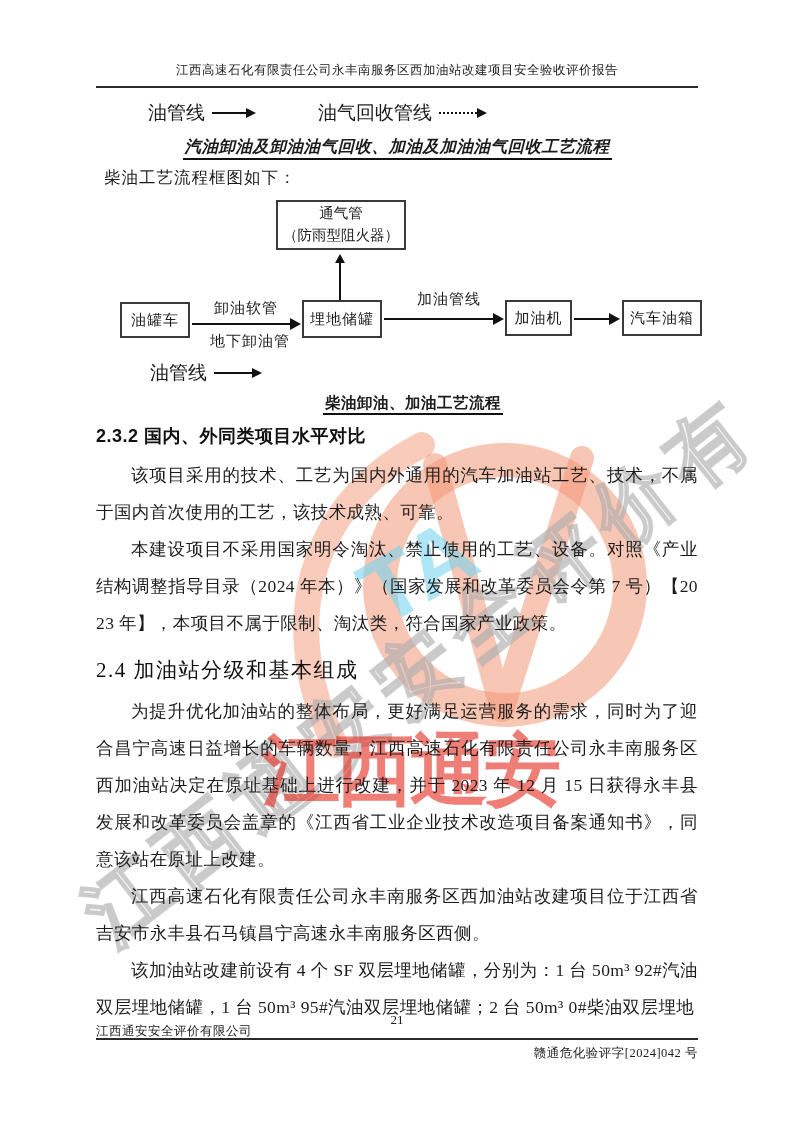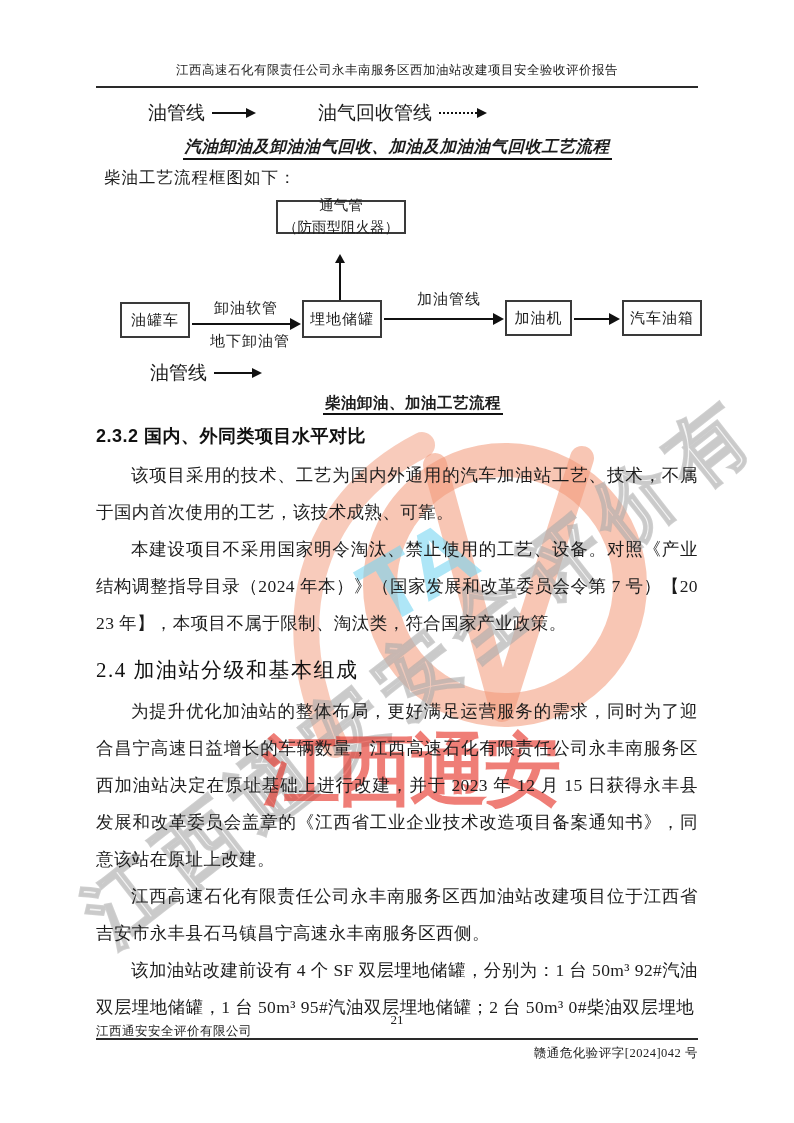--- a/index.html
+++ b/index.html
@@ -98,21 +98,21 @@
           <span class="line dotted" style="width:38px;"></span>
           <span class="head"></span>
         </span>
     </div>
     <div class="abs g-title">
       <span>汽油卸油及卸油油气回收、加油及加油油气回收工艺流程</span>
     </div>
 
     <div class="abs diesel-intro">柴油工艺流程框图如下：</div>
 
-    <div class="abs fbox two" style="left:276px;top:200px;width:130px;height:34px;">
+    <div class="abs fbox two" style="left:276px;top:200px;width:130px;height:50px;">
       <span>通气管</span>
       <span>（防雨型阻火器）</span>
     </div>
     <div class="abs vhead" style="left:335px;top:254px;"></div>
     <div class="abs vline" style="left:339px;top:262px;height:38px;"></div>
 
     <div class="abs fbox" style="left:120px;top:302px;width:70px;height:36px;">
       <span>油罐车</span>
     </div>
     <div class="abs flabel" style="left:214px;top:299px;">卸油软管</div>

